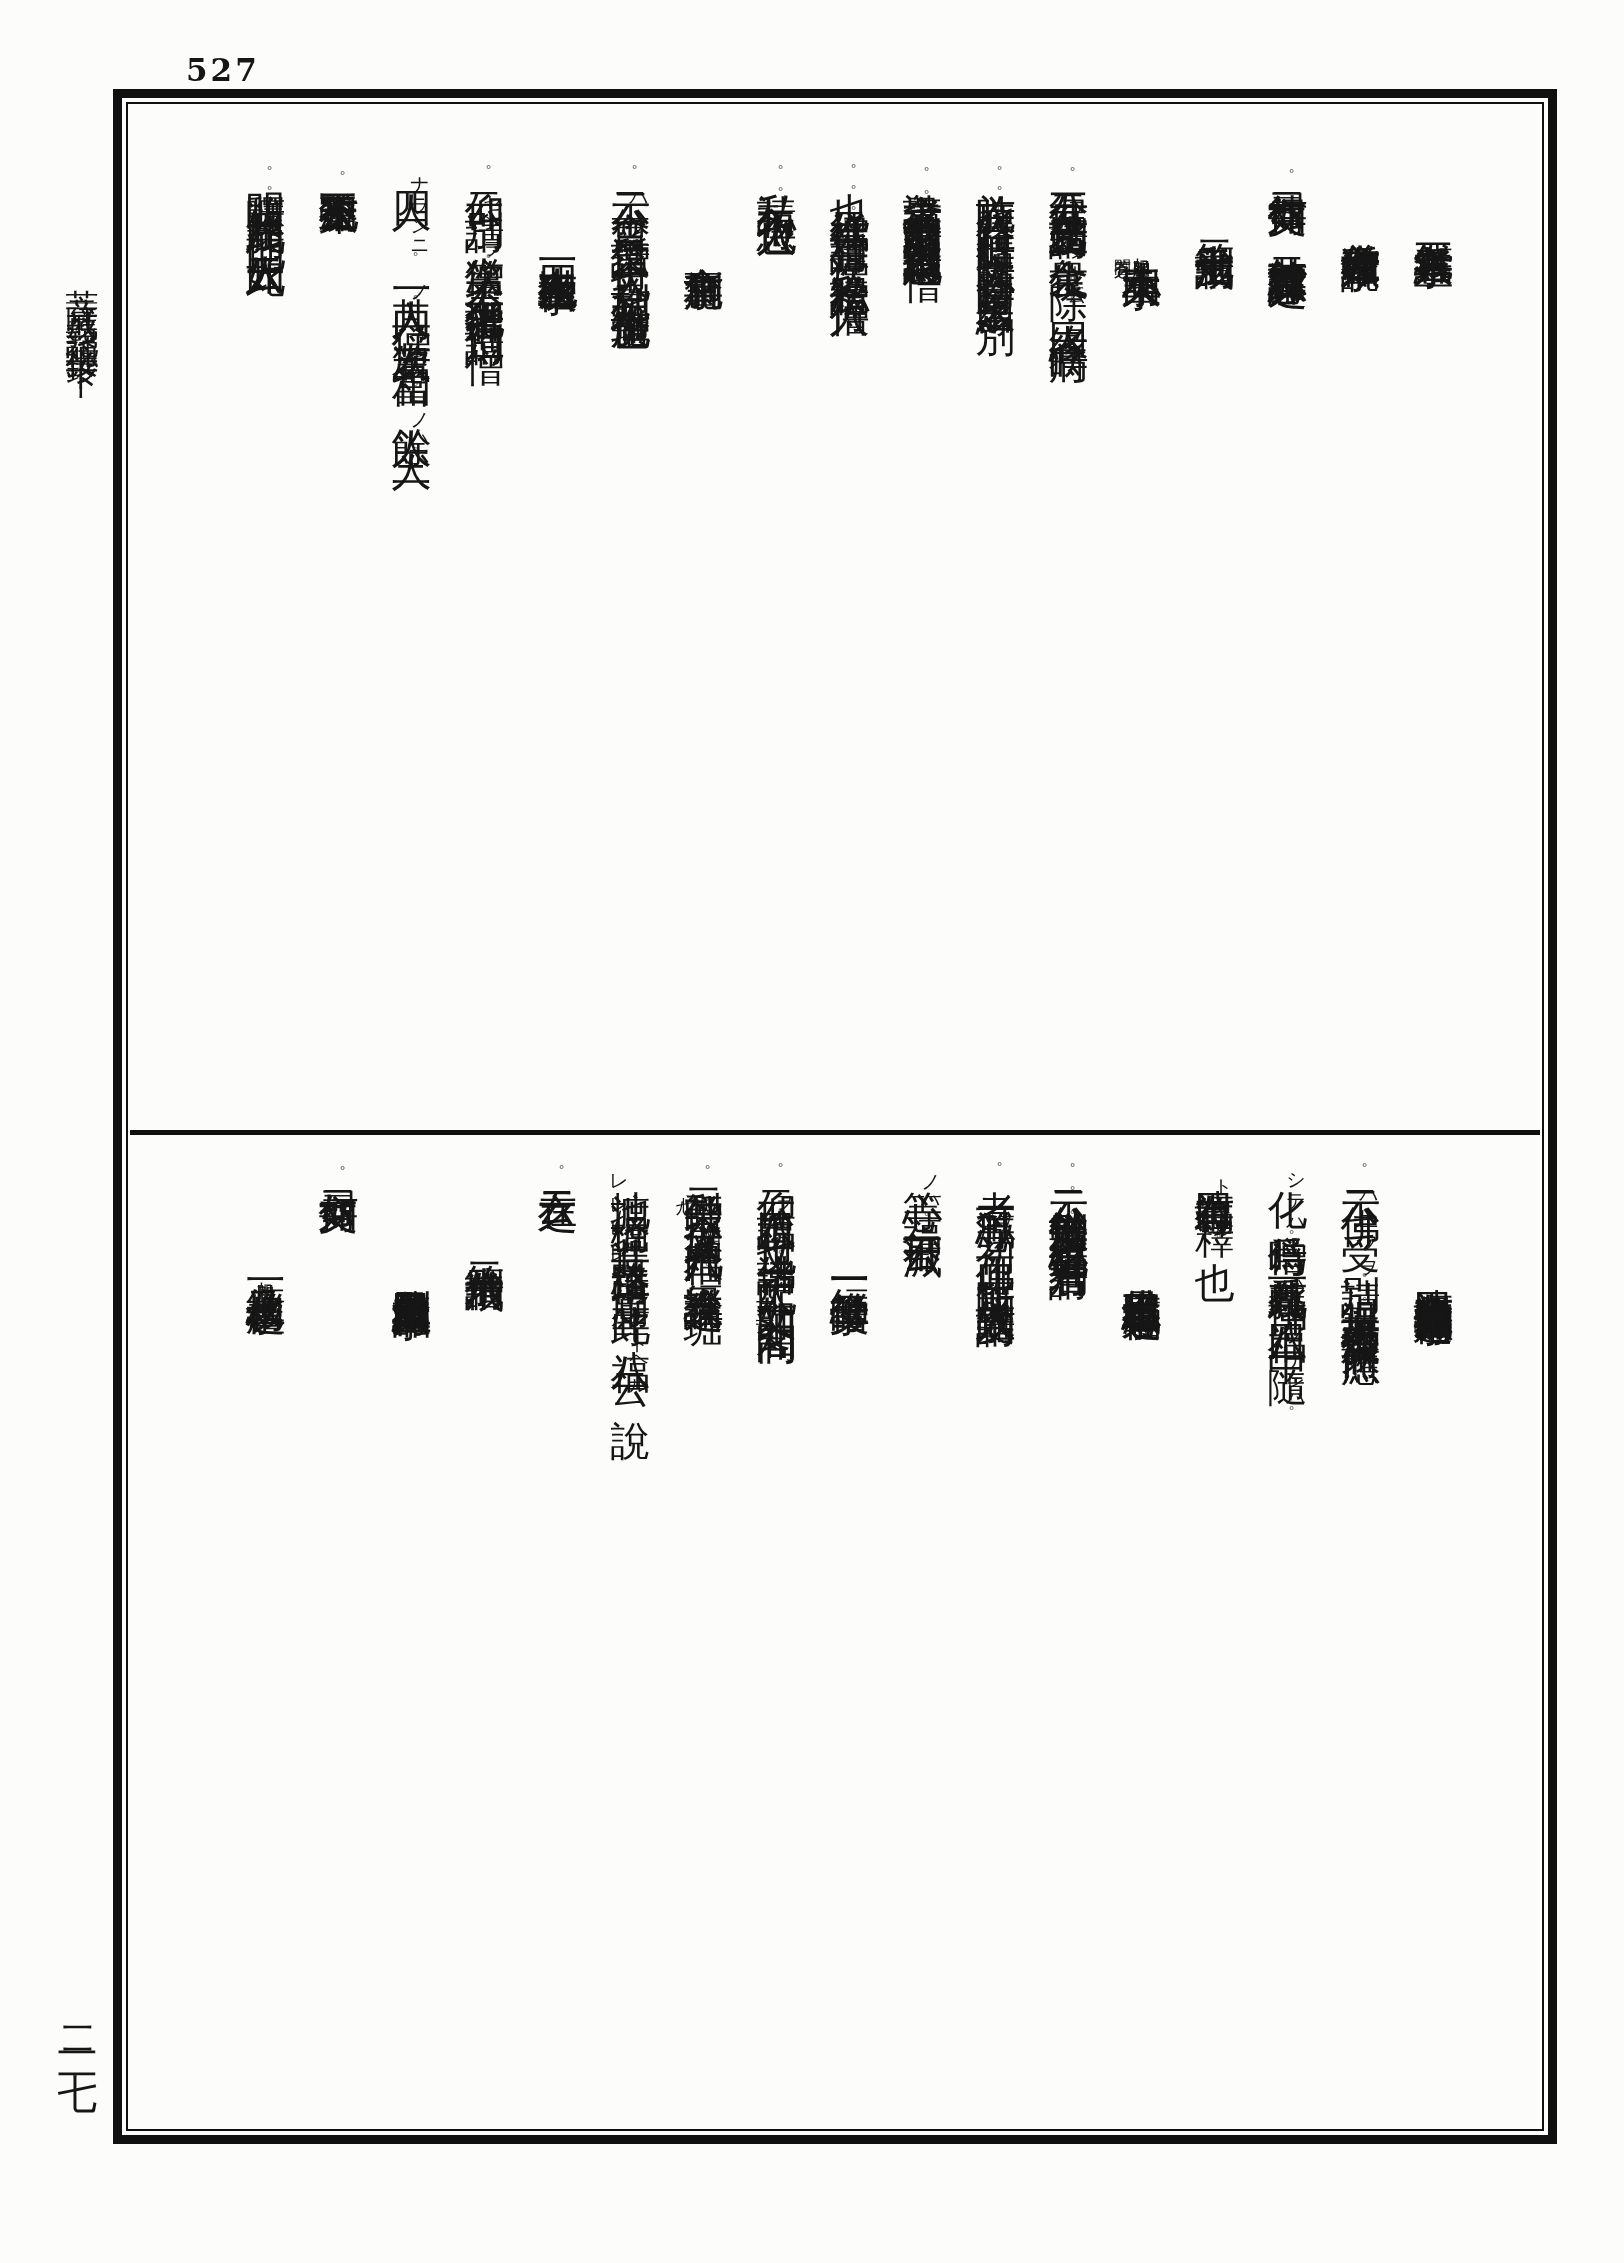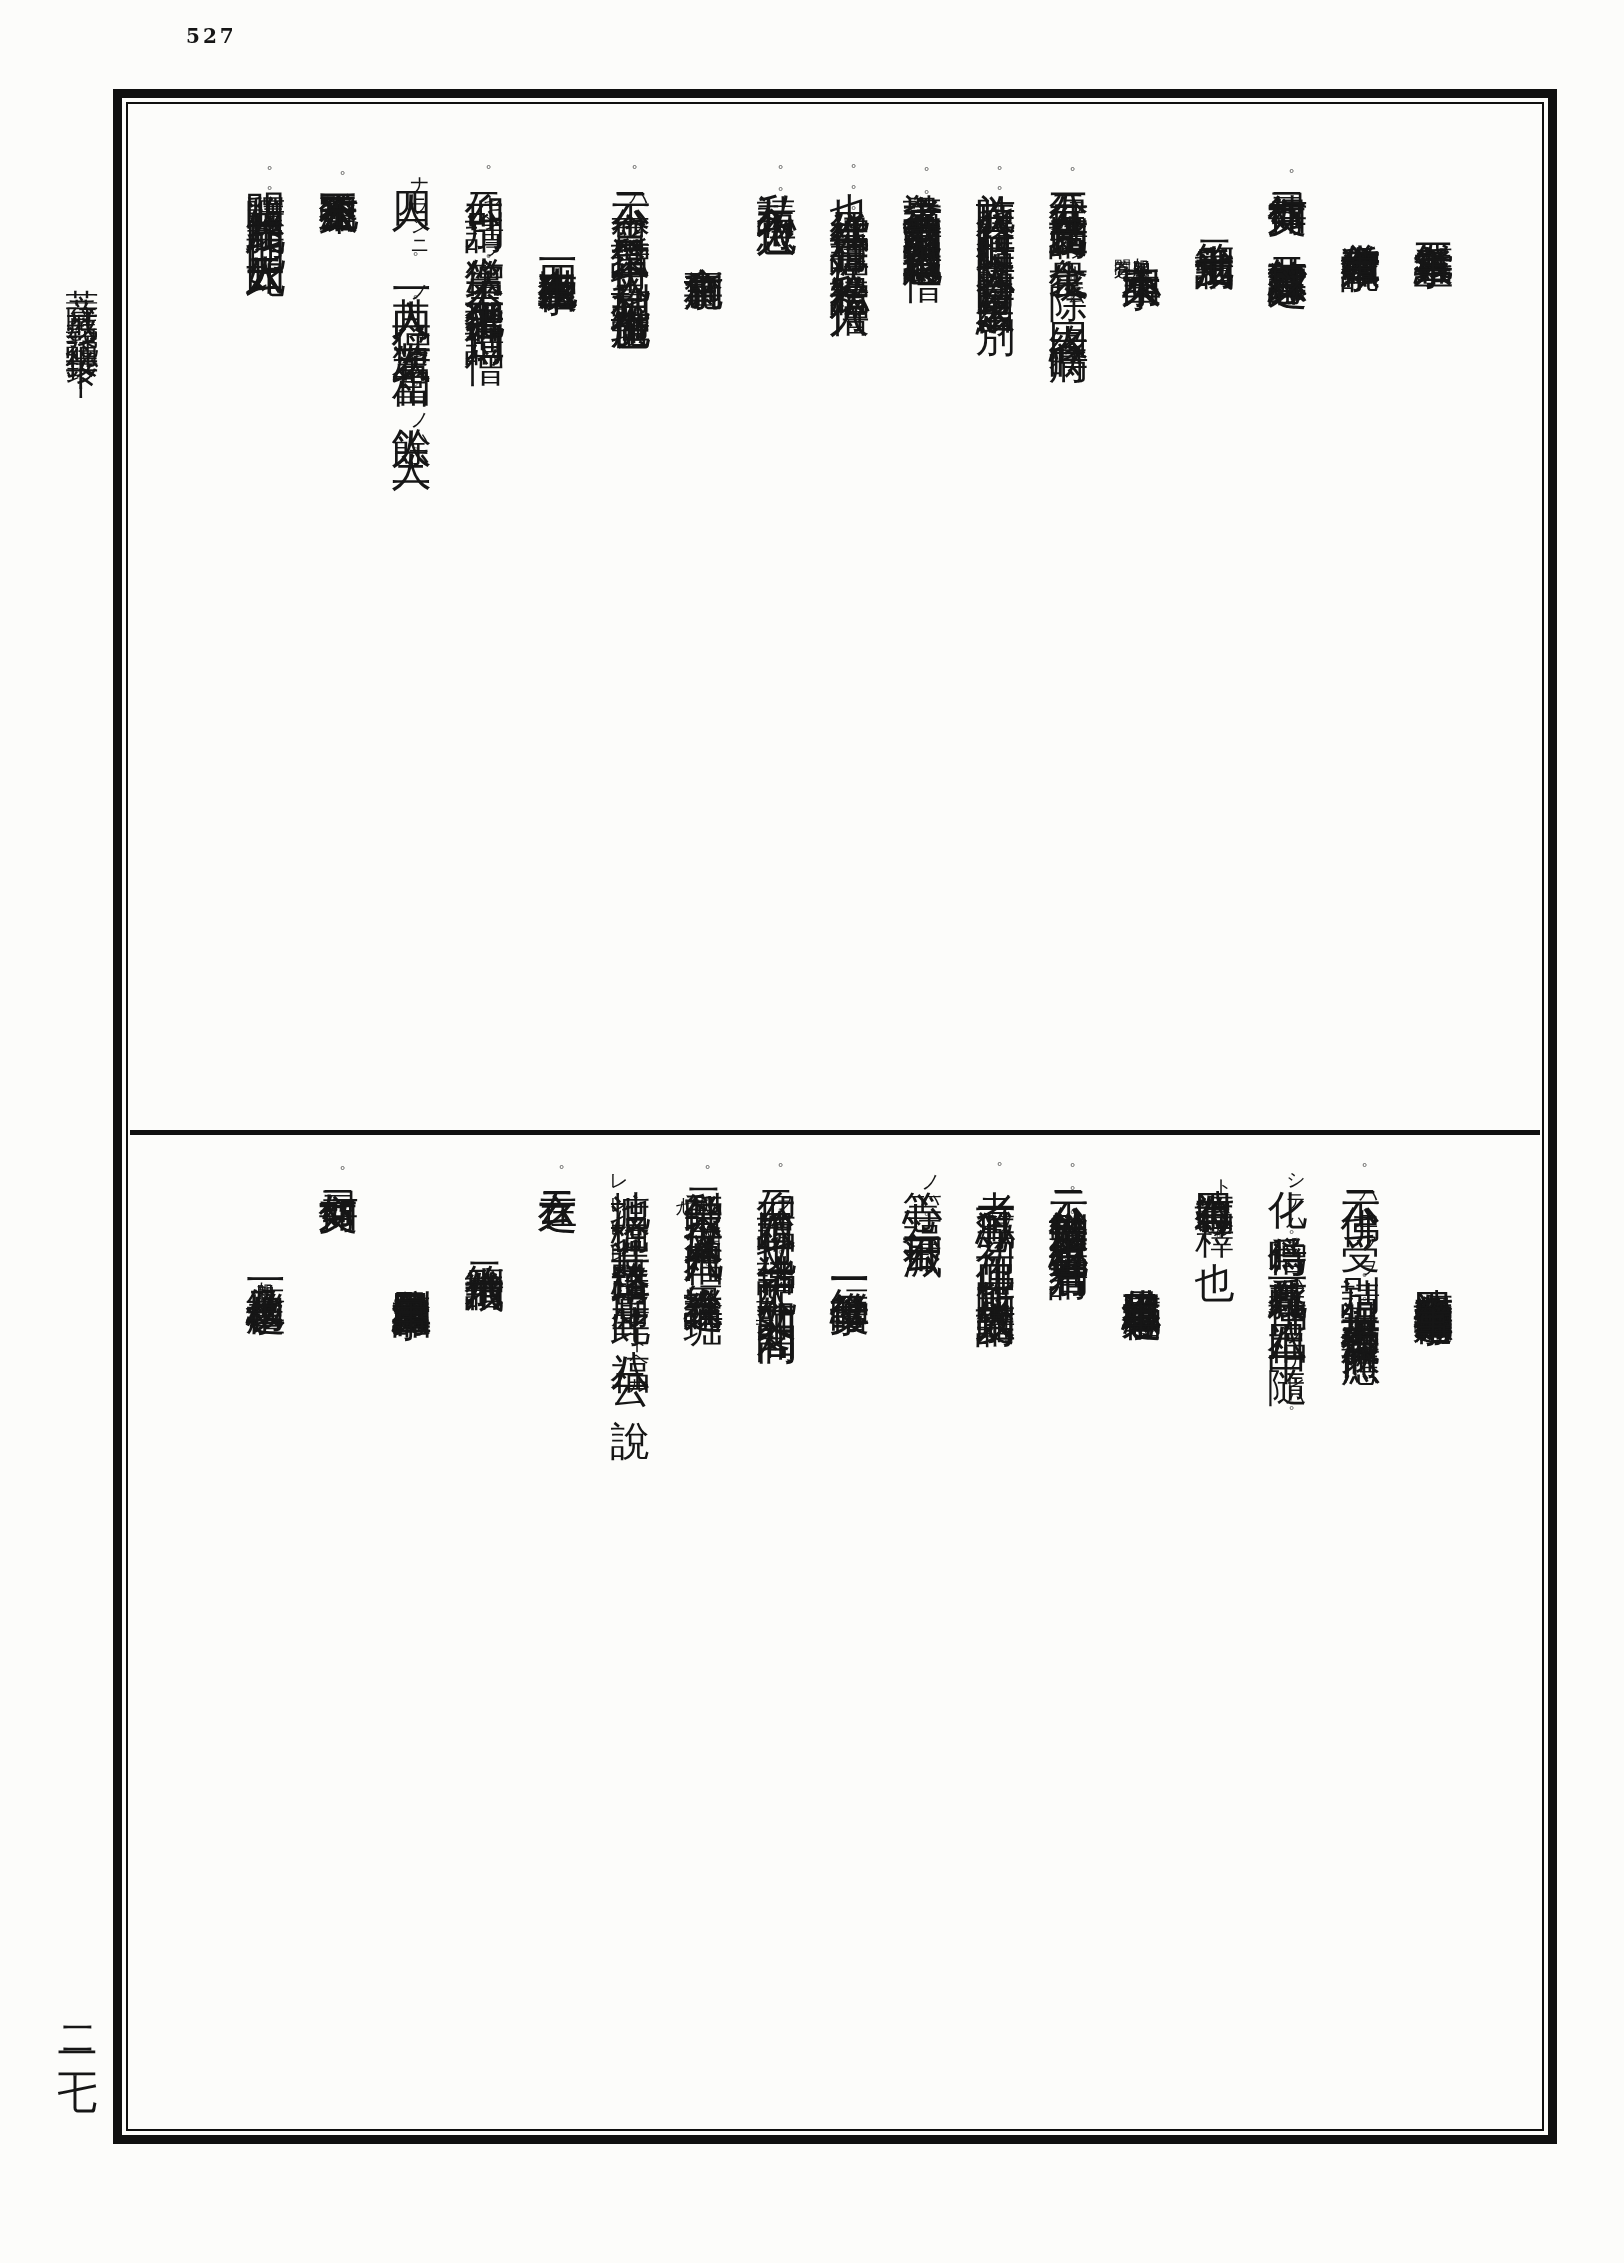--- a/index.html
+++ b/index.html
@@ -2,22 +2,22 @@
 <html><head>
 <meta charset="utf-8">
 <style>
   html,body{margin:0;padding:0;}
   body{
     width:1625px;height:2263px;position:relative;overflow:hidden;
     background:#fcfcfa;color:#161616;
     font-family:"Liberation Serif","DejaVu Serif",serif;
   }
   .pageno{
-    position:absolute;left:186px;top:24px;
-    font-size:20px;font-weight:bold;letter-spacing:3px;
+    position:absolute;left:186px;top:52px;
+    font-size:31px;font-weight:bold;letter-spacing:3px;
     font-family:"DejaVu Serif","Liberation Serif",serif;
   }
   .vtext{writing-mode:vertical-rl;text-orientation:upright;}
   .spine{
     position:absolute;left:65px;top:263px;
     font-size:33px;letter-spacing:9px;line-height:1;
   }
   .folio{
     position:absolute;left:57px;top:1998px;
     font-size:40px;letter-spacing:22px;line-height:1;

